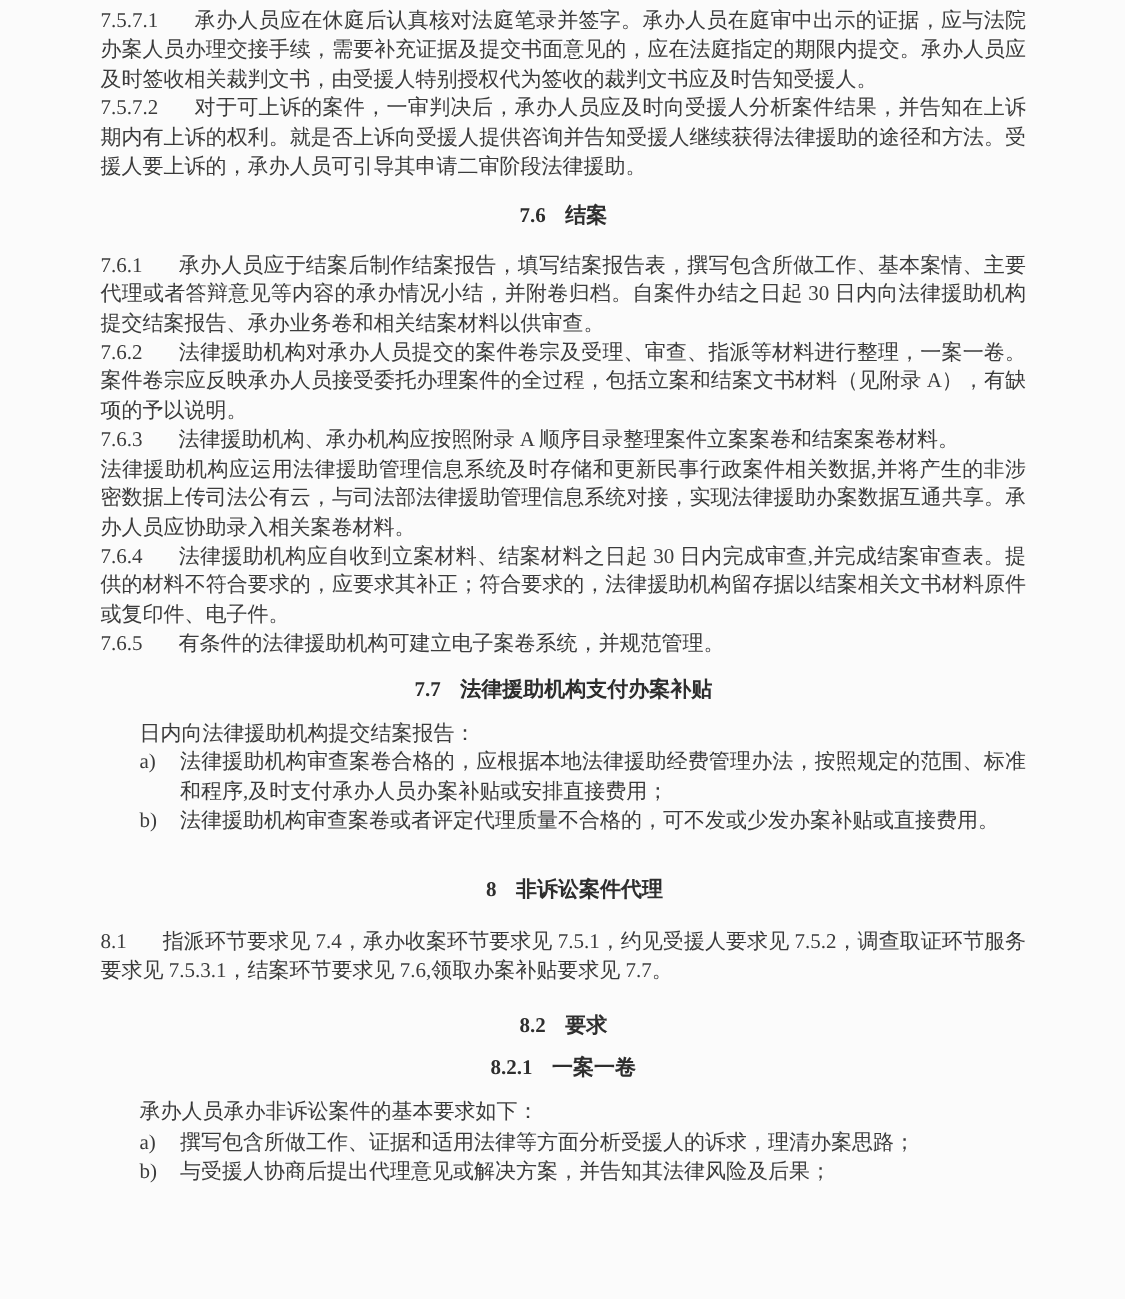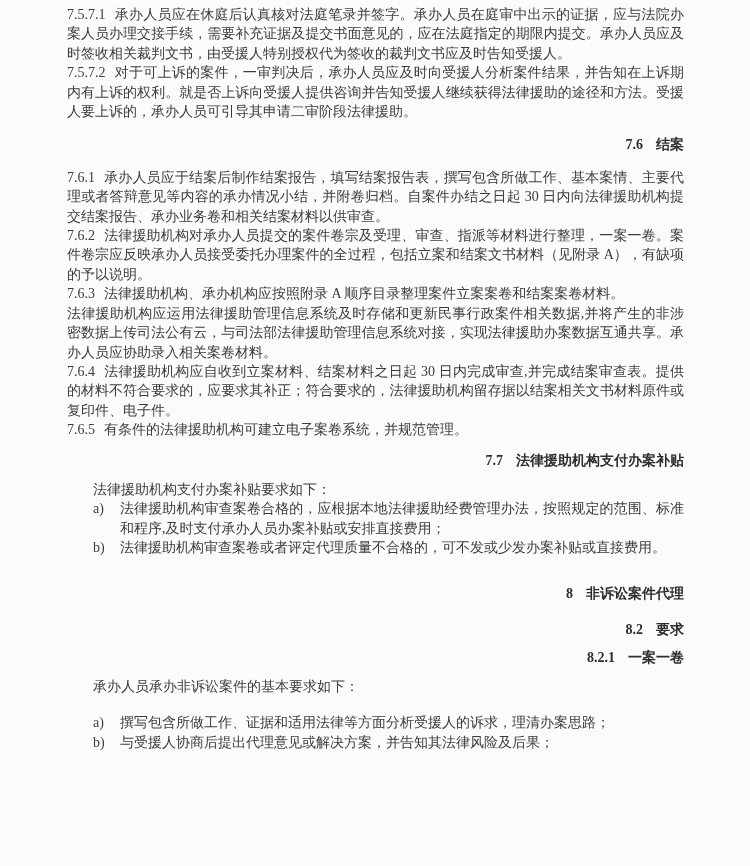--- a/index.html
+++ b/index.html
@@ -15,34 +15,34 @@
     width: 750px;
     height: 866px;
     padding: 5px 66px 0 67px;
     color: #3b3b3b;
     font-size: 14px;
     line-height: 19.4px;
     text-align: justify;
     text-justify: inter-ideograph;
   }
   p { margin: 0; }
-  .clause .num { margin-right: 9px; white-space: nowrap; }
+  .clause .num { margin-right: 24px; white-space: nowrap; }
   .heading {
     font-weight: bold;
     color: #2e2e2e;
-    text-align: right;
+    text-align: center;
   }
   .heading .num { margin-right: 13px; white-space: nowrap; }
   .h-76  { margin: 14px 0 13px 0; }
   .h-77  { margin: 11px 0 10px 0; font-family: Liberation Serif, serif; }
   .h-8   { margin: 26px 0 16px 15px; }
   .h-82  { margin: 17px 0 9px 0; }
   .h-821 { margin: 0 0 9px 0; }
   .intro { margin-left: 26px; }
-  .intro-last { margin-bottom: 17px; }
+  .intro-last { margin-bottom: 2px; }
   .li {
     display: flex;
     margin-left: 26px;
   }
   .li .marker {
     width: 27px;
     flex: 0 0 27px;
     text-align: left;
   }
   .li .li-text {
@@ -71,33 +71,34 @@
   <p class="clause"><span class="num">7.6.3</span><span>法律援助机构、承办机构应按照附录 A 顺序目录整理案件立案案卷和结案案卷材料。</span></p>
 
   <p class="clause"><span>法律援助机构应运用法律援助管理信息系统及时存储和更新民事行政案件相关数据,并将产生的非涉密数据上传司法公有云，与司法部法律援助管理信息系统对接，实现法律援助办案数据互通共享。承办人员应协助录入相关案卷材料。</span></p>
 
   <p class="clause"><span class="num">7.6.4</span><span>法律援助机构应自收到立案材料、结案材料之日起 30 日内完成审查,并完成结案审查表。提供的材料不符合要求的，应要求其补正；符合要求的，法律援助机构留存据以结案相关文书材料原件或复印件、电子件。</span></p>
 
   <p class="clause"><span class="num">7.6.5</span><span>有条件的法律援助机构可建立电子案卷系统，并规范管理。</span></p>
 
   <p class="heading h-77"><span class="num">7.7</span><span>法律援助机构支付办案补贴</span></p>
 
-  <p class="intro">法律援助机构支付办案补贴要求如下：</p>
+  <p class="intro">日内向法律援助机构提交结案报告：</p>
 
   <div class="li">
     <span class="marker">a)</span>
     <span class="li-text">法律援助机构审查案卷合格的，应根据本地法律援助经费管理办法，按照规定的范围、标准和程序,及时支付承办人员办案补贴或安排直接费用；</span>
   </div>
   <div class="li">
     <span class="marker">b)</span>
     <span class="li-text">法律援助机构审查案卷或者评定代理质量不合格的，可不发或少发办案补贴或直接费用。</span>
   </div>
 
   <p class="heading h-8"><span class="num">8</span><span>非诉讼案件代理</span></p>
 
+  <p class="clause"><span class="num">8.1</span><span>指派环节要求见 7.4，承办收案环节要求见 7.5.1，约见受援人要求见 7.5.2，调查取证环节服务要求见 7.5.3.1，结案环节要求见 7.6,领取办案补贴要求见 7.7。</span></p>
 
   <p class="heading h-82"><span class="num">8.2</span><span>要求</span></p>
 
   <p class="heading h-821"><span class="num">8.2.1</span><span>一案一卷</span></p>
 
   <p class="intro intro-last">承办人员承办非诉讼案件的基本要求如下：</p>
 
   <div class="li">
     <span class="marker">a)</span>
     <span class="li-text">撰写包含所做工作、证据和适用法律等方面分析受援人的诉求，理清办案思路；</span>

